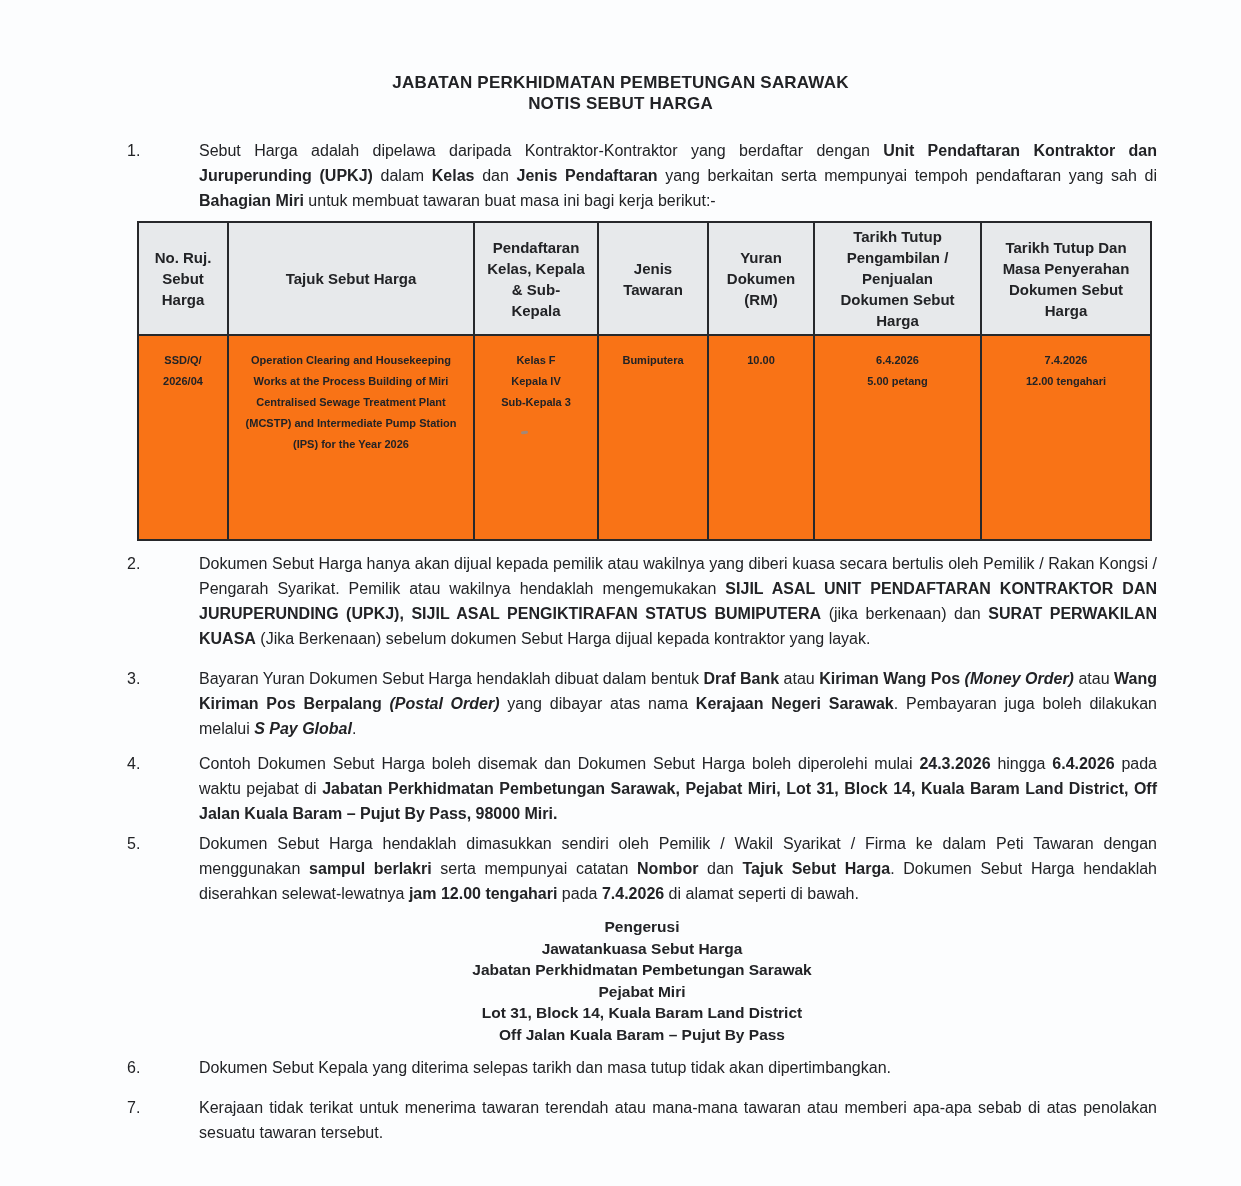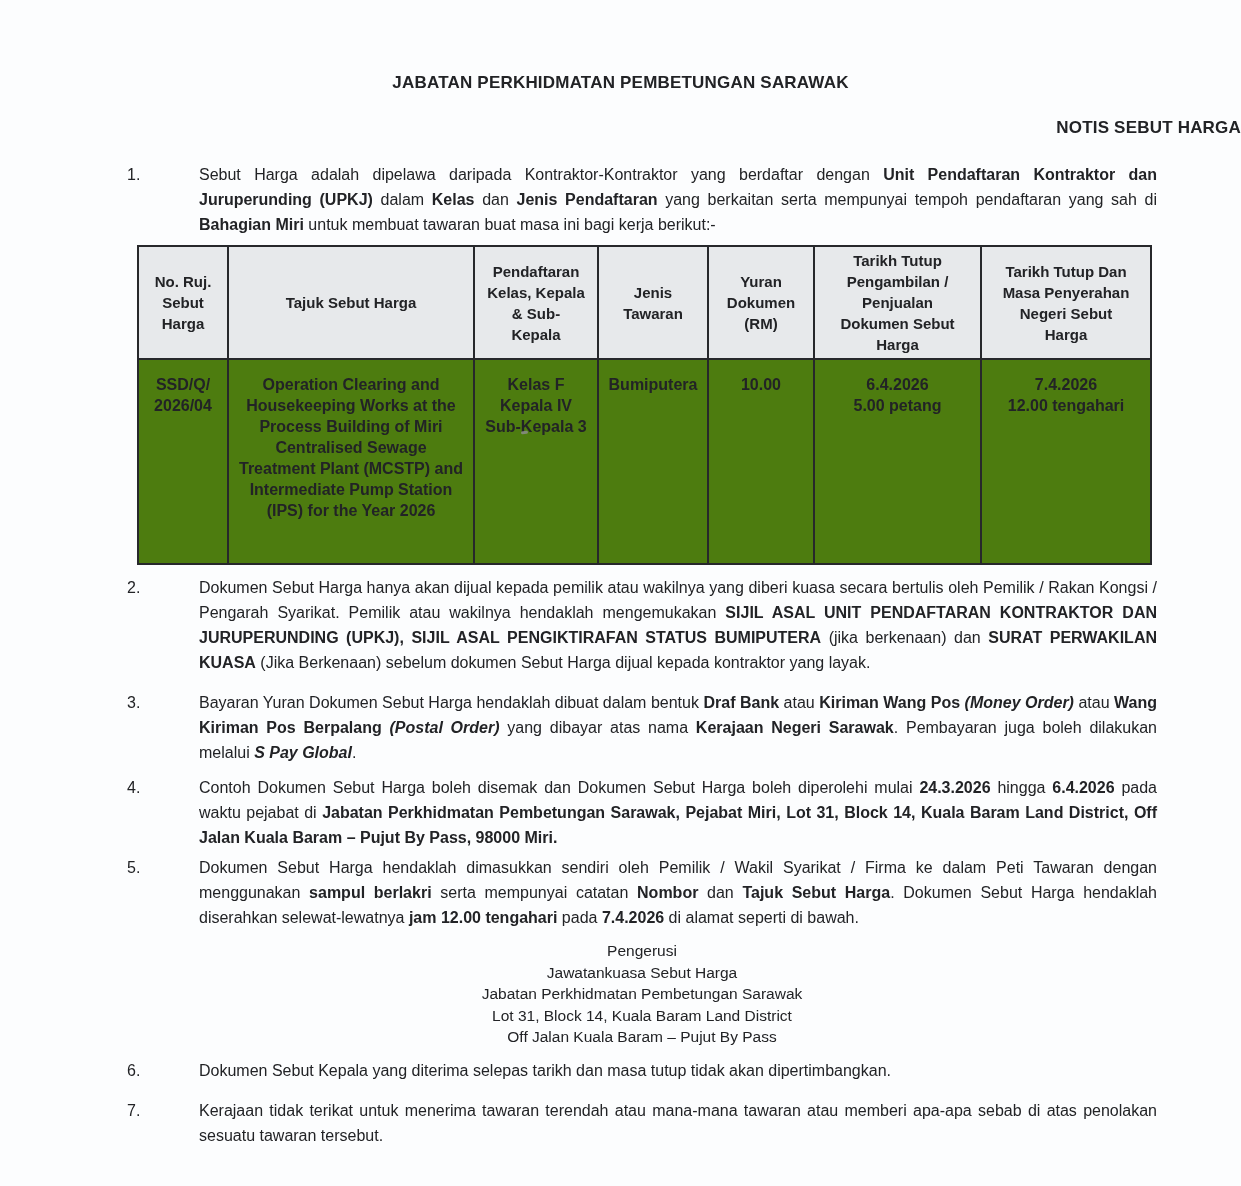--- a/index.html
+++ b/index.html
@@ -14,21 +14,21 @@
     width:1241px;height:1186px;
     background:var(--paper);
     color:var(--text);
     font-family:"Liberation Sans","DejaVu Sans",sans-serif;
     font-size:16px;
     overflow:hidden;
   }
   .page{position:relative;width:1241px;height:1120px;}
   .titles{text-align:center;padding-top:73px;}
   .title{font-size:17px;font-weight:bold;line-height:20px;letter-spacing:.2px;}
-  .subtitle{margin-top:25px;text-align:right;}
+  .subtitle{margin-top:1px;}
   .content{margin-left:127px;width:1030px;}
   .item{display:flex;align-items:flex-start;}
   .item .num{width:33px;flex:0 0 33px;font-size:16px;line-height:25px;}
   .item .body{flex:1;text-align:justify;font-size:16px;line-height:25px;margin-left:39px;}
   .i1{margin-top:24px;}
   .i2{margin-top:10px;}
   .i3{margin-top:15px;}
   .i4{margin-top:10px;}
   .i5{margin-top:5px;}
   .i6{margin-top:10px;}
@@ -47,31 +47,31 @@
   }
   .qtable th{
     background:var(--table-header-bg);
     vertical-align:middle;
     font-size:15px;
     line-height:21px;
     height:100px;
     padding:3px 4px;
   }
   .qtable td{
-    background:#4d7c0f;
+    background:#f97316;
     vertical-align:top;
-    font-size:16px;
+    font-size:11px;
     line-height:21px;
     height:205px;
     padding:14px 6px 6px 6px;
   }
   .address{
     margin-top:10px;
     text-align:center;
-    font-weight:normal;
+    font-weight:bold;
     font-size:15.5px;
     line-height:21.5px;
   }
   .artifact-dot{
     position:absolute;
     left:521px;top:431px;
     width:7px;height:3px;
     background:#8d8d90;
     border-radius:2px;
     transform:rotate(-8deg);
@@ -121,21 +121,21 @@
             <th>Yuran
 Dokumen
 (RM)</th>
             <th>Tarikh Tutup
 Pengambilan /
 Penjualan
 Dokumen Sebut
 Harga</th>
             <th>Tarikh Tutup Dan
 Masa Penyerahan
-Negeri Sebut
+Dokumen Sebut
 Harga</th>
           </tr>
         </thead>
         <tbody>
           <tr>
             <td>SSD/Q/
 2026/04</td>
             <td>Operation Clearing and Housekeeping Works at the Process Building of Miri Centralised Sewage Treatment Plant (MCSTP) and Intermediate Pump Station (IPS) for the Year 2026</td>
             <td>Kelas F
 Kepala IV
@@ -168,20 +168,21 @@
 
     <section class="item i5">
       <span class="num">5.</span>
       <p class="body"><span>Dokumen Sebut Harga hendaklah dimasukkan sendiri oleh Pemilik / Wakil Syarikat / Firma ke dalam Peti Tawaran dengan menggunakan </span><span style="font-weight: bold;">sampul berlakri</span><span> serta mempunyai catatan </span><span style="font-weight: bold;">Nombor</span><span> dan </span><span style="font-weight: bold;">Tajuk Sebut Harga</span><span>. Dokumen Sebut Harga hendaklah diserahkan selewat-lewatnya </span><span style="font-weight: bold;">jam 12.00 tengahari</span><span> pada </span><span style="font-weight: bold;">7.4.2026</span><span> di alamat seperti di bawah.</span></p>
     </section>
 
     <div class="address">
       <div>Pengerusi</div>
       <div>Jawatankuasa Sebut Harga</div>
       <div>Jabatan Perkhidmatan Pembetungan Sarawak</div>
+      <div>Pejabat Miri</div>
       <div>Lot 31, Block 14, Kuala Baram Land District</div>
       <div>Off Jalan Kuala Baram – Pujut By Pass</div>
     </div>
 
     <section class="item i6">
       <span class="num">6.</span>
       <p class="body"><span>Dokumen Sebut Kepala yang diterima selepas tarikh dan masa tutup tidak akan dipertimbangkan.</span></p>
     </section>
 
     <section class="item i7">

